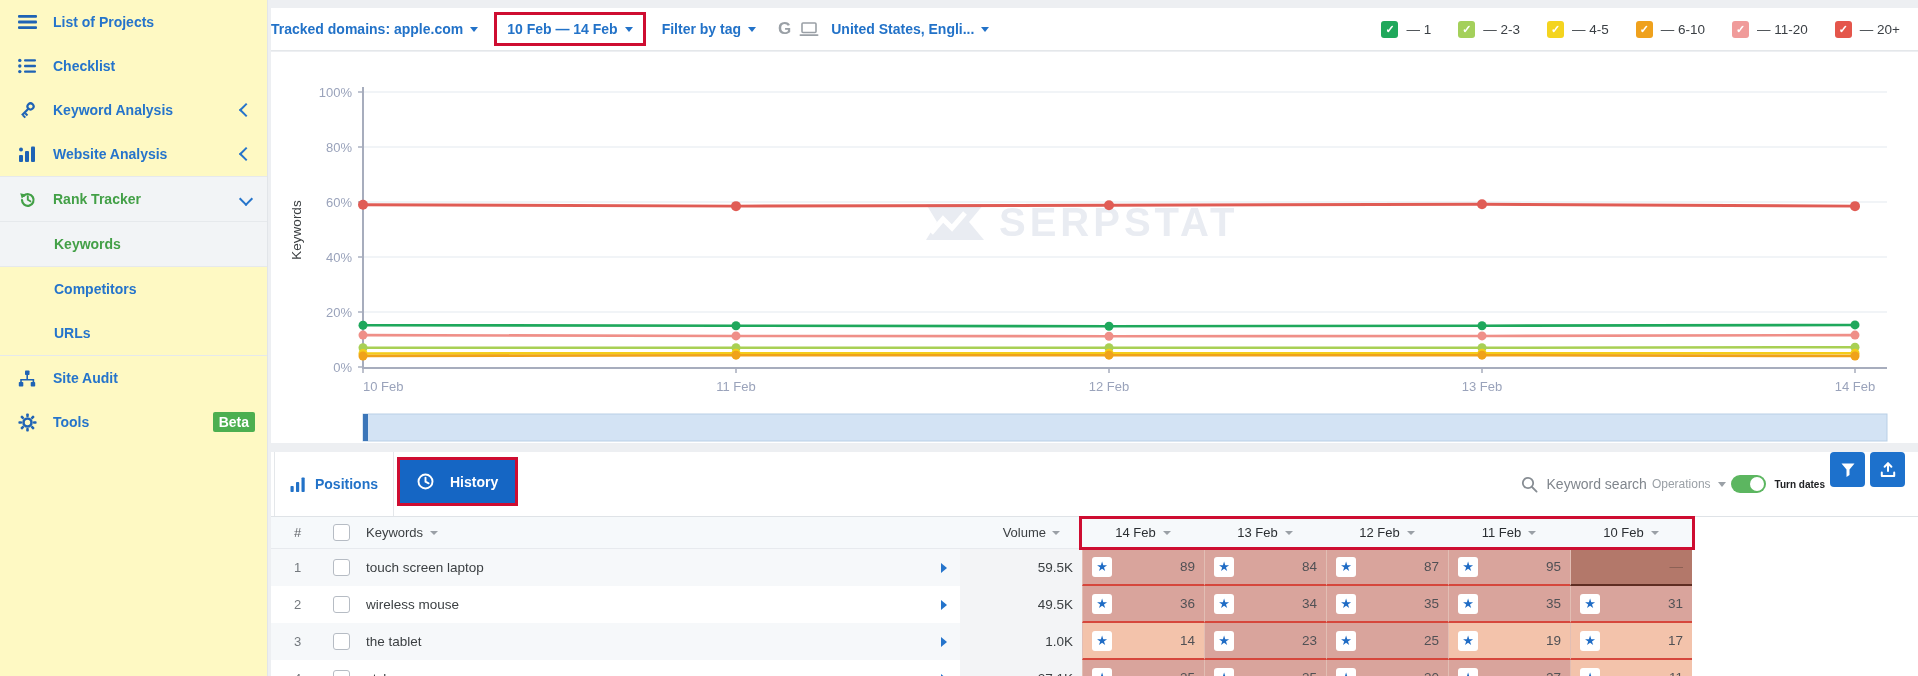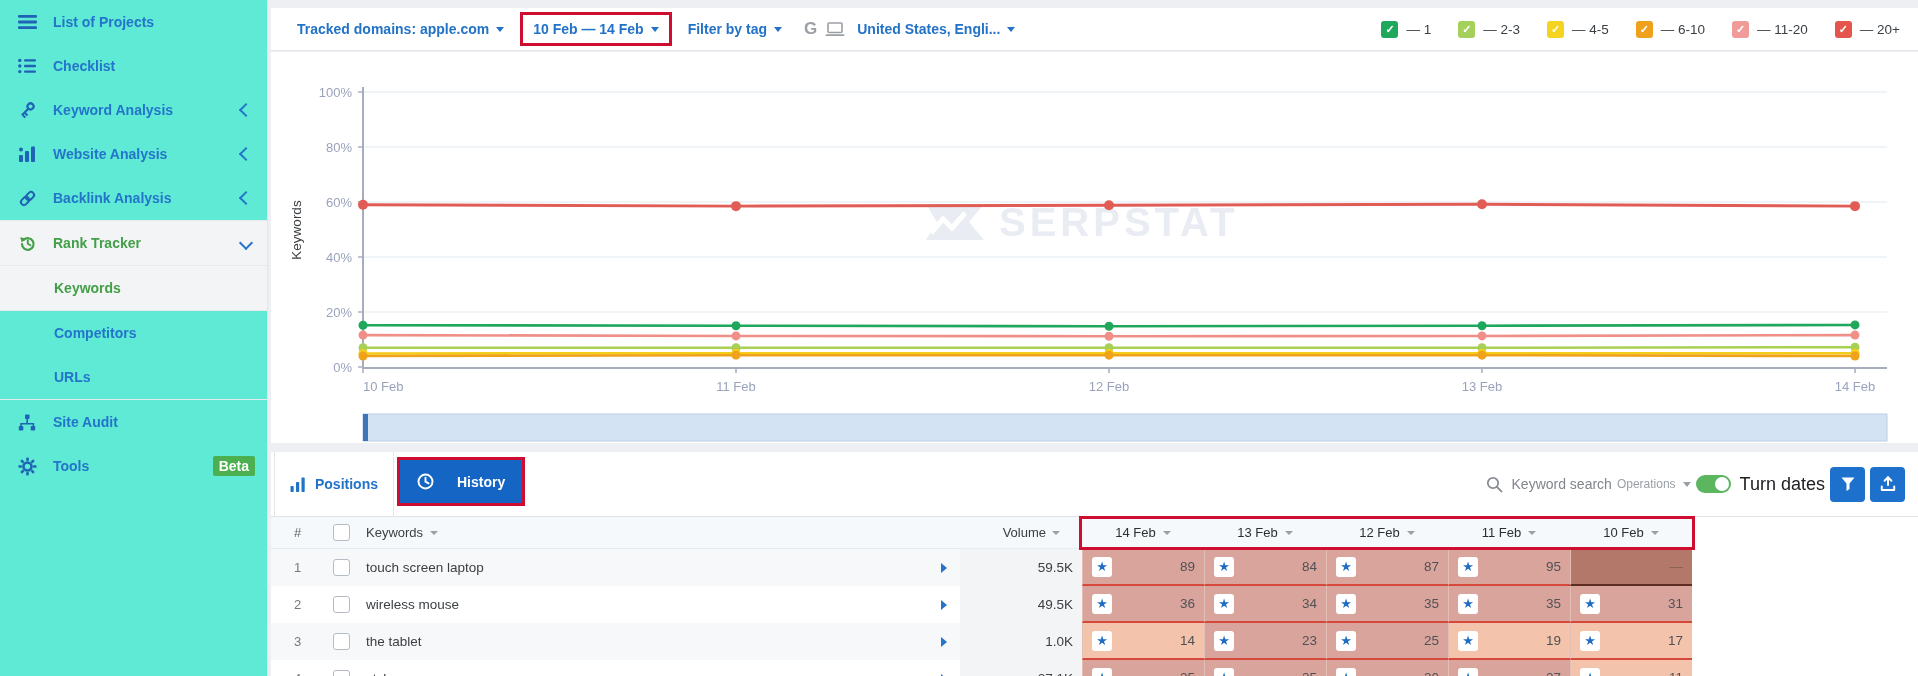--- a/index.html
+++ b/index.html
@@ -1,55 +1,55 @@
 <!DOCTYPE html>
 <html><head>
 <meta charset="utf-8">
 <style>
   html,body{margin:0;padding:0}
   body{width:1918px;height:676px;background:#edeff2;font-family:"Liberation Sans",sans-serif;position:relative;overflow:hidden;-webkit-font-smoothing:antialiased}
   
-  .sidebar{position:absolute;left:0;top:0;width:268px;height:676px;background:#5eead4;border-right:1px solid #e2e5e9;box-sizing:border-box;z-index:5}
+  .sidebar{position:absolute;left:0;top:0;width:268px;height:676px;background:#fef9c3;border-right:1px solid #e2e5e9;box-sizing:border-box;z-index:5}
   .side-item{position:relative;height:44px;display:flex;align-items:center;gap:16px;padding-left:17px;color:#2574cb;font-size:14px;font-weight:700;cursor:pointer}
   .side-item .icon{width:20px;height:20px;display:flex;align-items:center;justify-content:center;flex:0 0 20px}
   .side-item.sub{padding-left:54px}
   .side-item.active-green{color:#43a047}
   .side-item.gray-bg{background:#f2f4f6}
   .side-item.bt{border-top:1px solid #e6e9ec}
   .side-item.bb{border-bottom:1px solid #e6e9ec}
   .chev{position:absolute;right:16px;width:8px;height:8px;border-left:2.5px solid #2574cb;border-bottom:2.5px solid #2574cb}
   .chev.collapsed{transform:rotate(45deg)}
   .chev.expanded{transform:rotate(-45deg);top:17px}
   .badge-beta{position:absolute;right:12px;background:#4caf50;color:#fff;font-size:14px;font-weight:700;padding:2px 6px;border-radius:2px}
   
   .main{position:absolute;left:269px;top:0;right:0;height:676px}
-  .topbar{position:absolute;left:2px;top:8px;right:0;height:43px;background:#fff;border-bottom:1px solid #e4e7ea;display:flex;align-items:center;padding-left:26px;font-size:14px;box-sizing:border-box}
+  .topbar{position:absolute;left:2px;top:8px;right:0;height:43px;background:#fff;border-bottom:1px solid #e4e7ea;display:flex;align-items:center;font-size:14px;box-sizing:border-box}
   .blue-dd{color:#2272c8;font-weight:700;display:flex;align-items:center;gap:7px;cursor:pointer;white-space:nowrap}
   .caret{width:0;height:0;border-left:4.5px solid transparent;border-right:4.5px solid transparent;border-top:5px solid #2272c8;display:inline-block}
   .caret.gray{border-top-color:#9aa0a6}
   .annot{border:3px solid #ce0d31}
   .date-range-box{margin:8px 16px;padding:6px 10px}
   .gray-icons{display:flex;align-items:center;gap:8px;margin:0 12px 0 22px}
   .g-glyph{color:#9aa0a6;font-size:17px;font-weight:700}
   .legend{margin-left:auto;display:flex;align-items:center;gap:27px;padding-right:18px;font-size:13.5px;color:#3a3f44}
   .leg-item{display:flex;align-items:center;gap:8px;cursor:pointer}
   .leg-check{width:17px;height:17px;border-radius:3px;color:#fff;font-size:11px;font-weight:700;display:flex;align-items:center;justify-content:center}
   
   .chart-card{position:absolute;left:2px;top:52px;right:0;height:391px;background:#fff}
   .chart-card svg{display:block}
   
   .lower{position:absolute;left:2px;top:452px;right:0;height:224px;background:#fff;overflow:hidden}
   .tabs{height:64px;border-bottom:1px solid #dfe3e7;position:relative}
   .tab-positions{position:absolute;left:3px;top:0;width:120px;height:64px;border-left:1px solid #e4e7ea;border-right:1px solid #e4e7ea;display:flex;align-items:center;justify-content:center;gap:9px;color:#2272c8;font-weight:700;font-size:14px;box-sizing:border-box;cursor:pointer}
   .hist-annot{position:absolute;left:126px;top:5px;border:3px solid #ce0d31}
-  .tab-history{background:#1566c4;color:#fff;font-weight:700;font-size:14px;display:flex;align-items:center;gap:23px;padding:13px 17px;cursor:pointer}
-  .controls{position:absolute;right:13px;top:0;height:64px;display:flex;align-items:center;gap:5px}
+  .tab-history{background:#1566c4;color:#fff;font-weight:700;font-size:14px;display:flex;align-items:center;gap:16px;padding:13px 17px;cursor:pointer}
+  .controls{position:absolute;right:13px;top:0;height:64px;display:flex;gap:5px}
   .search{display:flex;align-items:center;gap:9px;color:#80868d;font-size:14px;cursor:text}
   .ops{color:#9aa0a6;font-size:12px;display:flex;gap:7px;align-items:center;cursor:pointer}
-  .toggle-wrap{display:flex;align-items:center;gap:9px;font-size:18px;color:#202124;font-weight:400}
+  .toggle-wrap{display:flex;align-items:center;gap:9px;font-size:10px;color:#202124;font-weight:700}
   .toggle{width:35px;height:18px;border-radius:9px;background:#5cb660;position:relative;cursor:pointer}
   .toggle::after{content:"";position:absolute;right:2px;top:2px;width:14px;height:14px;border-radius:50%;background:#fff}
   .icon-btn{width:35px;height:35px;border-radius:4px;background:#1d71cc;display:flex;align-items:center;justify-content:center;cursor:pointer}
   
   .table{position:relative}
   .thead,.trow{display:grid;grid-template-columns:53px 34px 602px 122px 122px 122px 122px 122px 122px;align-items:stretch;width:1421px}
   .thead{height:31px;background:#f6f9fb;border-bottom:1px solid #e7eaee;color:#3c4043;font-size:13px}
   .thead>div,.trow>div{display:flex;align-items:center;box-sizing:border-box}
   .th-num{justify-content:center;color:#5f6368}
   .th-kw{padding-left:8px;gap:7px}
@@ -115,32 +115,20 @@
     <div class="side-item">
       <span class="icon">
         <svg width="18" height="18" viewBox="0 0 18 18">
           <rect x="1" y="10" width="4" height="7" rx="1" fill="#1f63b5"></rect>
           <rect x="7" y="6" width="4" height="11" rx="1" fill="#1f63b5"></rect>
           <rect x="13" y="1.5" width="4" height="15.5" rx="1" fill="#1f63b5"></rect>
           <circle cx="3" cy="4.5" r="2" fill="#1f63b5"></circle>
         </svg>
       </span>
       <span>Website Analysis</span>
-      <span class="chev collapsed"></span>
-    </div>
-    <div class="side-item">
-      <span class="icon">
-        <svg width="19" height="19" viewBox="0 0 19 19">
-          <g transform="rotate(-45 9.5 9.5)">
-            <rect x="1.5" y="6.5" width="9" height="6" rx="3" fill="none" stroke="#1f63b5" stroke-width="2"></rect>
-            <rect x="8.5" y="6.5" width="9" height="6" rx="3" fill="none" stroke="#1f63b5" stroke-width="2"></rect>
-          </g>
-        </svg>
-      </span>
-      <span>Backlink Analysis</span>
       <span class="chev collapsed"></span>
     </div>
     <div class="side-item  active-green gray-bg bt bb">
       <span class="icon">
         <svg width="19" height="19" viewBox="0 0 19 19">
           <path d="M4 10 a5.8 5.8 0 1 0 1.7-4.1" fill="none" stroke="#43a047" stroke-width="2.2" stroke-linecap="round"></path>
           <polygon points="2.2,3.2 7.8,4.4 3.8,8.6" fill="#43a047"></polygon>
           <path d="M9.8 6.2 v3.6 l2.6 1.5" fill="none" stroke="#43a047" stroke-width="1.9" stroke-linecap="round"></path>
         </svg>
       </span>

